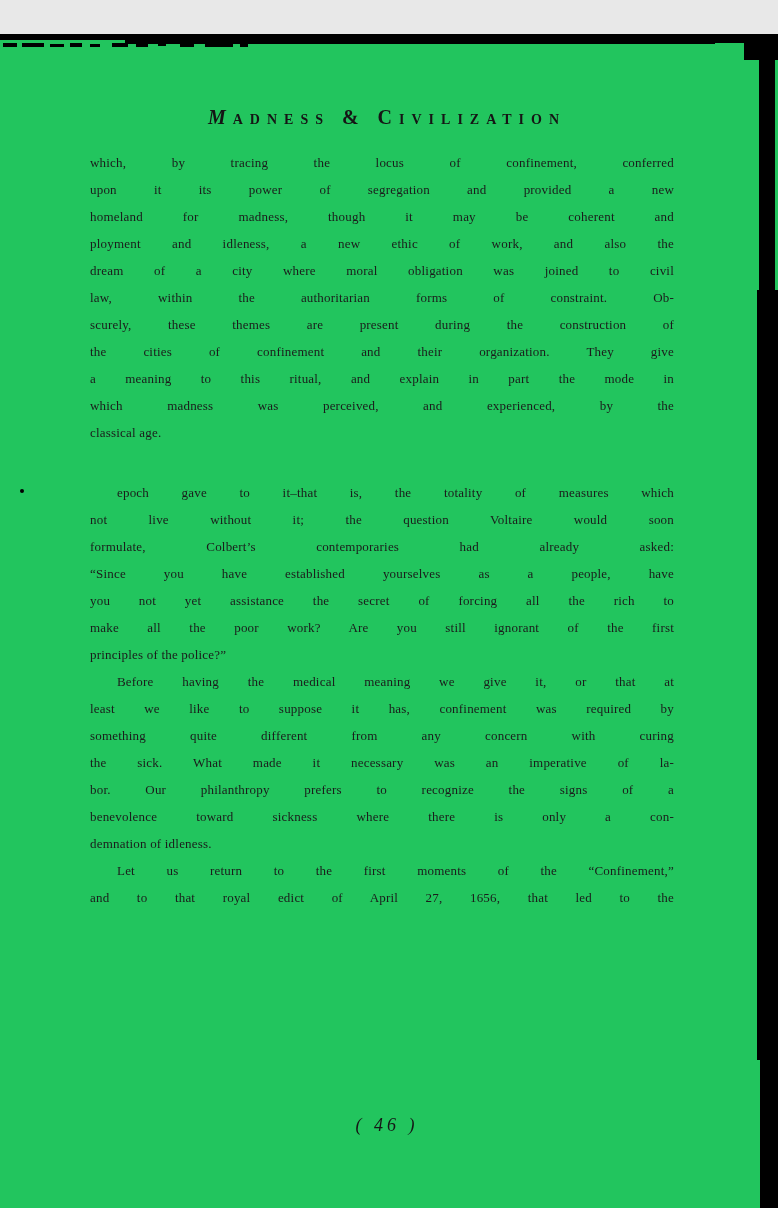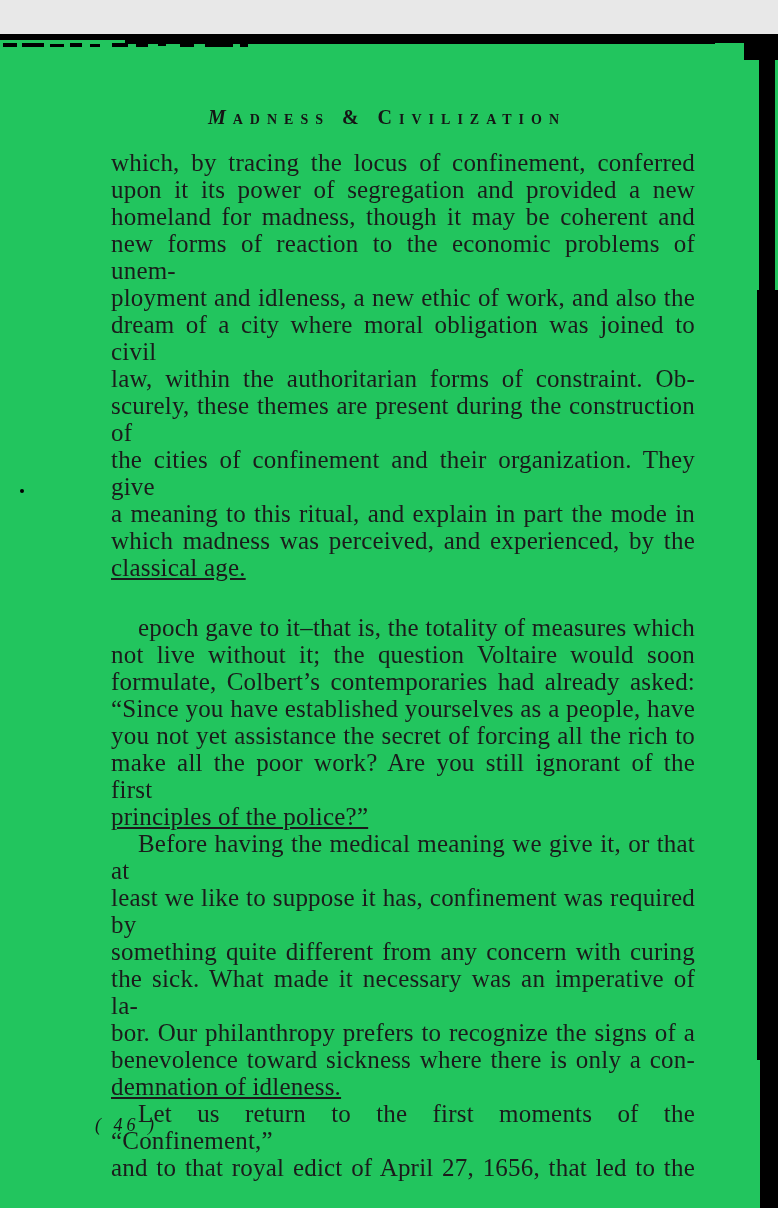--- a/index.html
+++ b/index.html
@@ -26,43 +26,43 @@
     font-size: 20px;
     letter-spacing: 7px;
     color: #151515;
   }
   .running-head::first-letter { font-style: italic; }
 
   
   .text-block {
     position: absolute;
     top: 115px;
-    left: 111px;
+    left: 90px;
     width: 584px;
-    font-size: 25px;
+    font-size: 13px;
     line-height: 27px;
     letter-spacing: 0.2px;
   }
   .para { margin: 0; }
   .para.section-break { margin-top: 33px; }
   .para.indent .line:first-child { text-indent: 27px; }
   .line {
     text-align: justify;
     text-align-last: justify;
     white-space: normal;
   }
-  .line.last { text-align-last: left; text-decoration: underline; }
+  .line.last { text-align-last: left; }
 
   
   .folio {
     position: absolute;
     top: 1081px;
     left: 95px;
     width: 584px;
-    text-align: left;
+    text-align: center;
     font-style: italic;
     font-size: 18px;
     letter-spacing: 4px;
     color: #161616;
   }
 
   
   .artifact { position: absolute; background: #000; }
   .a-top1   { left: 0;   top: 0;   width: 520px; height: 6px;  }
   .a-top2   { left: 125px; top: 0; width: 258px; height: 10px; }
@@ -111,21 +111,20 @@
   <div class="artifact a-d11"></div>
   <div class="artifact a-dot"></div>
 
   <div class="running-head">Madness &amp; Civilization</div>
 
   <div class="text-block">
       <div class="para">
         <div class="line">which, by tracing the locus of confinement, conferred</div>
         <div class="line">upon it its power of segregation and provided a new</div>
         <div class="line">homeland for madness, though it may be coherent and</div>
-        <div class="line">new forms of reaction to the economic problems of unem-</div>
         <div class="line">ployment and idleness, a new ethic of work, and also the</div>
         <div class="line">dream of a city where moral obligation was joined to civil</div>
         <div class="line">law, within the authoritarian forms of constraint. Ob-</div>
         <div class="line">scurely, these themes are present during the construction of</div>
         <div class="line">the cities of confinement and their organization. They give</div>
         <div class="line">a meaning to this ritual, and explain in part the mode in</div>
         <div class="line">which madness was perceived, and experienced, by the</div>
         <div class="line last">classical age.</div>
       </div>
       <div class="para section-break indent">

